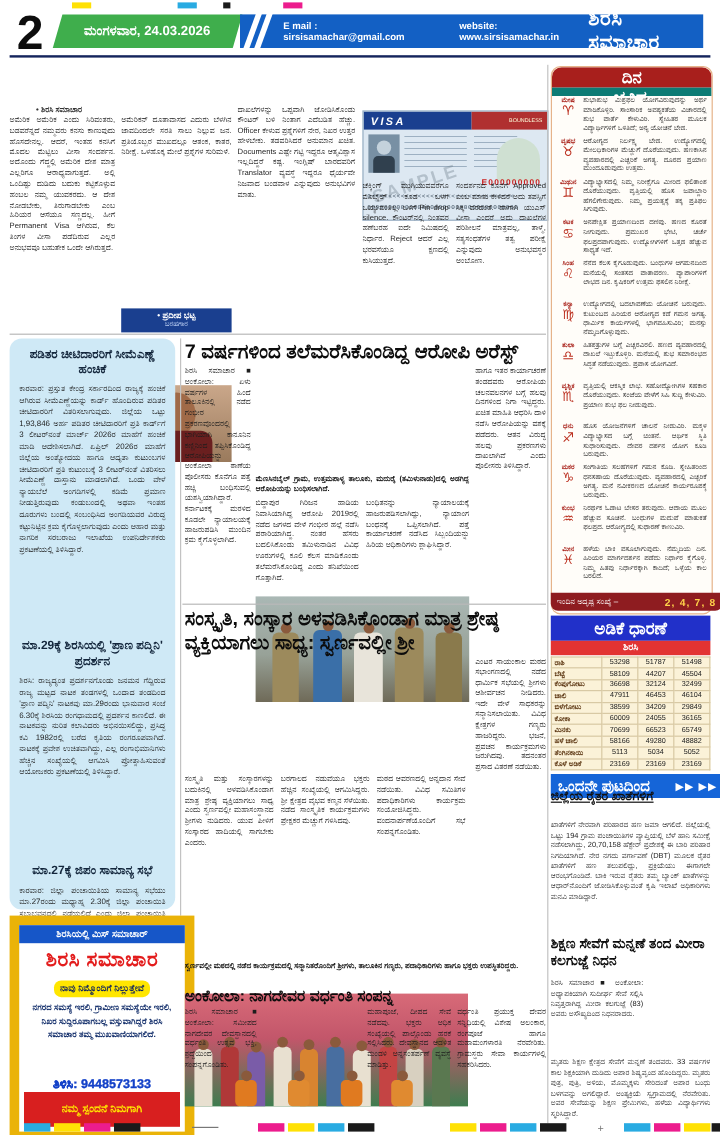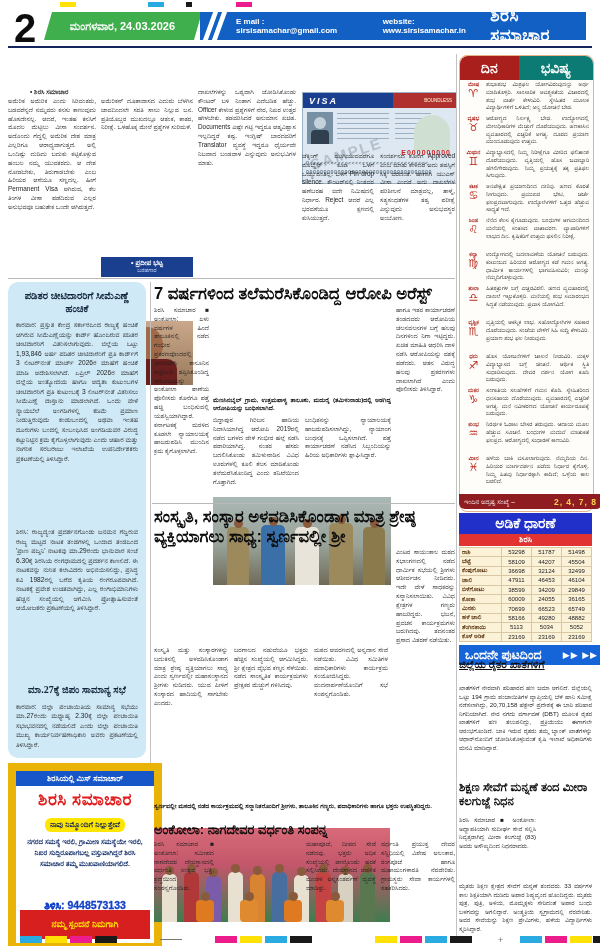--- a/index.html
+++ b/index.html
@@ -28,21 +28,21 @@
   
   .adbox{background:#fff;border:8px solid #eab308;}
   .ad-top{background:#1656c8;color:#fff;font-size:8px;font-weight:bold;display:flex;align-items:center;justify-content:center;}
   .ad-logo{color:#e31d1d;font-size:17px;font-weight:bold;text-align:center;letter-spacing:.5px;}
   .ad-tag{background:#ffe600;color:#12265c;font-size:7.6px;font-weight:bold;border-radius:6px;padding:2px 5px;display:inline-block;}
   .ad-body{color:#15306c;font-size:7px;font-weight:bold;line-height:1.55;text-align:center;}
   .ad-phone{color:#1341c8;font-size:10.5px;font-weight:bold;text-align:center;-webkit-text-stroke:.3px #1341c8;}
   .ad-bot{background:#d81f1f;color:#ffe600;font-size:9px;font-weight:bold;display:flex;align-items:center;justify-content:center;}
   
   .horo{background:#fffdf9;border:1px solid #e5b38a;border-radius:8px;}
-  .horo-head{display:flex;height:24px;border-radius:8px 8px 0 0;overflow:hidden;font-weight:bold;color:#fff;font-size:14px;}
+  .horo-head{display:flex;height:24px;border-radius:8px 8px 0 0;overflow:hidden;font-weight:bold;color:#fff;font-size:14px;flex-direction:column;}
   .horo-head .l{background:#a81f1c;flex:0 0 44%;display:flex;align-items:center;justify-content:center;}
   .horo-head .r{background:#0c7b74;flex:1;display:flex;align-items:center;justify-content:center;}
   .zrow{display:flex;padding:1px 4px 0 4px;}
   .zleft{flex:0 0 19px;text-align:center;}
   .zsign{font-size:5.6px;font-weight:bold;color:#a82019;display:block;}
   .zicon{font-size:11px;color:#bb2d1d;line-height:1;display:block;font-family:"DejaVu Sans",sans-serif;}
   .ztext{flex:1;font-size:5.9px;line-height:1.32;text-align:justify;color:#232323;overflow:hidden;padding-left:3px;}
   .lucky{background:#8e1c20;color:#fff;display:flex;align-items:center;border-radius:0 0 6px 6px;font-size:6.6px;padding:0 5px;}
   .lucky b{color:#ffd24a;font-size:8.5px;margin-left:auto;letter-spacing:1px;}
   
@@ -133,22 +133,23 @@
     <div style="font-size:5.8px;color:#cfe0ff;">ಬರಹಗಾರ</div>
   </div>
 
   <div class="abs rule-h" style="left:8px;top:278px;width:447px;"></div>
   <div class="abs rule-v" style="left:456px;top:54px;height:882px;"></div>
   <div class="abs rule-v" style="left:150px;top:282px;height:653px;"></div>
 
   <div class="abs bluebox" style="left:8px;top:282px;width:138px;height:476px;">
     <div class="boxhead" style="padding:8px 8px 3px 8px;">ಪಡಿತರ ಚೀಟಿದಾರರಿಗೆ ಸೀಮೆಎಣ್ಣೆ ಹಂಚಿಕೆ</div>
     <div class="kn" style="margin:2px 8px 0 8px;height:205px;font-size:6.6px;line-height:1.45;">ಕಾರವಾರ: ಪ್ರಸ್ತುತ ಕೇಂದ್ರ ಸರ್ಕಾರದಿಂದ ರಾಜ್ಯಕ್ಕೆ ಹಂಚಿಕೆ ಆಗಿರುವ ಸೀಮೆಎಣ್ಣೆಯನ್ನು ಕಾರ್ಡ್ ಹೊಂದಿರುವ ಪಡಿತರ ಚೀಟಿದಾರರಿಗೆ ವಿತರಿಸಲಾಗುವುದು. ಜಿಲ್ಲೆಯ ಒಟ್ಟು 1,93,846 ಅರ್ಹ ಪಡಿತರ ಚೀಟಿದಾರರಿಗೆ ಪ್ರತಿ ಕಾರ್ಡ್‌ಗೆ 3 ಲೀಟರ್‌ನಂತೆ ಮಾರ್ಚ್ 2026ರ ಮಾಹೆಗೆ ಹಂಚಿಕೆ ಮಾಡಿ ಆದೇಶಿಸಲಾಗಿದೆ. ಏಪ್ರಿಲ್ 2026ರ ಮಾಹೆಗೆ ಜಿಲ್ಲೆಯ ಅಂತ್ಯೋದಯ ಹಾಗೂ ಆದ್ಯತಾ ಕುಟುಂಬಗಳ ಚೀಟಿದಾರರಿಗೆ ಪ್ರತಿ ಕುಟುಂಬಕ್ಕೆ 3 ಲೀಟರ್‌ನಂತೆ ವಿತರಿಸಲು ಸೀಮೆಎಣ್ಣೆ ದಾಸ್ತಾನು ಮಾಡಲಾಗಿದೆ. ಒಂದು ವೇಳೆ ನ್ಯಾಯಬೆಲೆ ಅಂಗಡಿಗಳಲ್ಲಿ ಕಡಿಮೆ ಪ್ರಮಾಣ ನೀಡುತ್ತಿರುವುದು ಕಂಡುಬಂದಲ್ಲಿ ಅಥವಾ ಇಂತಹ ದೂರುಗಳು ಬಂದಲ್ಲಿ ಸಂಬಂಧಿಸಿದ ಅಂಗಡಿಯವರ ವಿರುದ್ಧ ಕಟ್ಟುನಿಟ್ಟಿನ ಕ್ರಮ ಕೈಗೊಳ್ಳಲಾಗುವುದು ಎಂದು ಆಹಾರ ಮತ್ತು ನಾಗರಿಕ ಸರಬರಾಜು ಇಲಾಖೆಯ ಉಪನಿರ್ದೇಶಕರು ಪ್ರಕಟಣೆಯಲ್ಲಿ ತಿಳಿಸಿದ್ದಾರೆ.</div>
+    <div class="boxhead" style="padding:8px 8px 3px 8px;">ಮಾ.29ಕ್ಕೆ ಶಿರಸಿಯಲ್ಲಿ 'ಪ್ರಾಣ ಪದ್ಮಿನಿ' ಪ್ರದರ್ಶನ</div>
     <div class="kn" style="margin:2px 8px 0 8px;height:150px;font-size:6.6px;line-height:1.45;">ಶಿರಸಿ: ರಾಜ್ಯದ್ಯಂತ ಪ್ರದರ್ಶನಗೊಂಡು ಜನಮನ ಗೆದ್ದಿರುವ ರಾಜ್ಯ ಮಟ್ಟದ ನಾಟಕ ತಂಡಗಳಲ್ಲಿ ಒಂದಾದ ತಂಡದಿಂದ 'ಪ್ರಾಣ ಪದ್ಮಿನಿ' ನಾಟಕವು ಮಾ.29ರಂದು ಭಾನುವಾರ ಸಂಜೆ 6.30ಕ್ಕೆ ಶಿರಸಿಯ ರಂಗಧಾಮದಲ್ಲಿ ಪ್ರದರ್ಶನ ಕಾಣಲಿದೆ. ಈ ನಾಟಕವನ್ನು ನುರಿತ ಕಲಾವಿದರು ಅಭಿನಯಿಸಲಿದ್ದು, ಪ್ರಸಿದ್ಧ ಕವಿ 1982ರಲ್ಲಿ ಬರೆದ ಕೃತಿಯ ರಂಗರೂಪವಾಗಿದೆ. ನಾಟಕಕ್ಕೆ ಪ್ರವೇಶ ಉಚಿತವಾಗಿದ್ದು, ಎಲ್ಲ ರಂಗಾಭಿಮಾನಿಗಳು ಹೆಚ್ಚಿನ ಸಂಖ್ಯೆಯಲ್ಲಿ ಆಗಮಿಸಿ ಪ್ರೋತ್ಸಾಹಿಸುವಂತೆ ಆಯೋಜಕರು ಪ್ರಕಟಣೆಯಲ್ಲಿ ತಿಳಿಸಿದ್ದಾರೆ.</div>
-    <div class="boxhead" style="padding:7px 8px 3px 8px;font-family:Liberation Serif, serif;">ಮಾ.27ಕ್ಕೆ ಜಿಪಂ ಸಾಮಾನ್ಯ ಸಭೆ</div>
+    <div class="boxhead" style="padding:7px 8px 3px 8px;">ಮಾ.27ಕ್ಕೆ ಜಿಪಂ ಸಾಮಾನ್ಯ ಸಭೆ</div>
     <div class="kn" style="margin:2px 8px 0 8px;height:52px;font-size:6.6px;line-height:1.45;">ಕಾರವಾರ: ಜಿಲ್ಲಾ ಪಂಚಾಯಿತಿಯ ಸಾಮಾನ್ಯ ಸಭೆಯು ಮಾ.27ರಂದು ಮಧ್ಯಾಹ್ನ 2.30ಕ್ಕೆ ಜಿಲ್ಲಾ ಪಂಚಾಯಿತಿ ಸಭಾಭವನದಲ್ಲಿ ನಡೆಯಲಿದೆ ಎಂದು ಜಿಲ್ಲಾ ಪಂಚಾಯಿತಿ ಮುಖ್ಯ ಕಾರ್ಯನಿರ್ವಹಣಾಧಿಕಾರಿ ಅವರು ಪ್ರಕಟಣೆಯಲ್ಲಿ ತಿಳಿಸಿದ್ದಾರೆ.</div>
   </div>
 
   <div class="abs adbox" style="left:8px;top:763px;width:138px;height:172px;">
     <div class="ad-top" style="height:15px;">ಶಿರಸಿಯಲ್ಲಿ ಮಿಸ್ ಸಮಾಚಾರ್</div>
     <div class="ad-logo" style="margin-top:4px;">ಶಿರಸಿ ಸಮಾಚಾರ</div>
     <div style="text-align:center;margin-top:3px;"><span class="ad-tag">ನಾವು ನಿಮ್ಮೊಂದಿಗೆ ನಿಲ್ಲುತ್ತೇವೆ</span></div>
     <div class="ad-body" style="margin:5px 9px 0 9px;height:62px;overflow:hidden;">ನಗರದ ಸಮಸ್ಯೆ ಇರಲಿ, ಗ್ರಾಮೀಣ ಸಮಸ್ಯೆಯೇ ಇರಲಿ, ನಿಖರ ಸುದ್ದಿರೂಪಾಗಬಲ್ಲ ವಸ್ತುವಾಗಿದ್ದರೆ ಶಿರಸಿ ಸಮಾಚಾರ ತಮ್ಮ ಮುಖವಾಣಿಯಾಗಲಿದೆ.</div>
     <div class="ad-phone">ತಿಳಿಸಿ: 9448573133</div>
     <div class="ad-bot abs" style="left:4px;right:4px;bottom:4px;height:29px;">ನಮ್ಮ ಸ್ಪಂದನೆ ನಿಮಗಾಗಿ</div>

